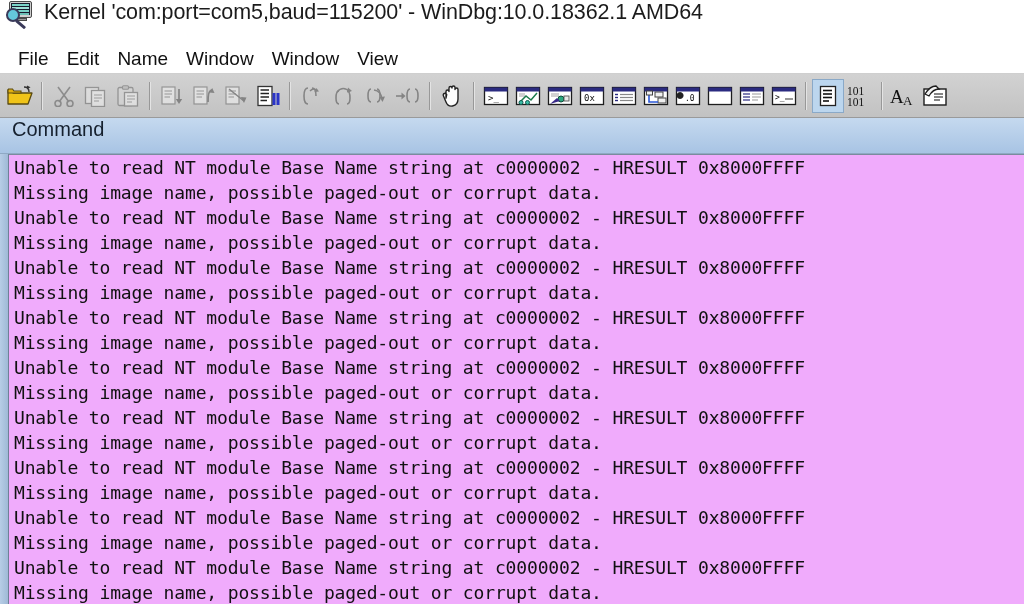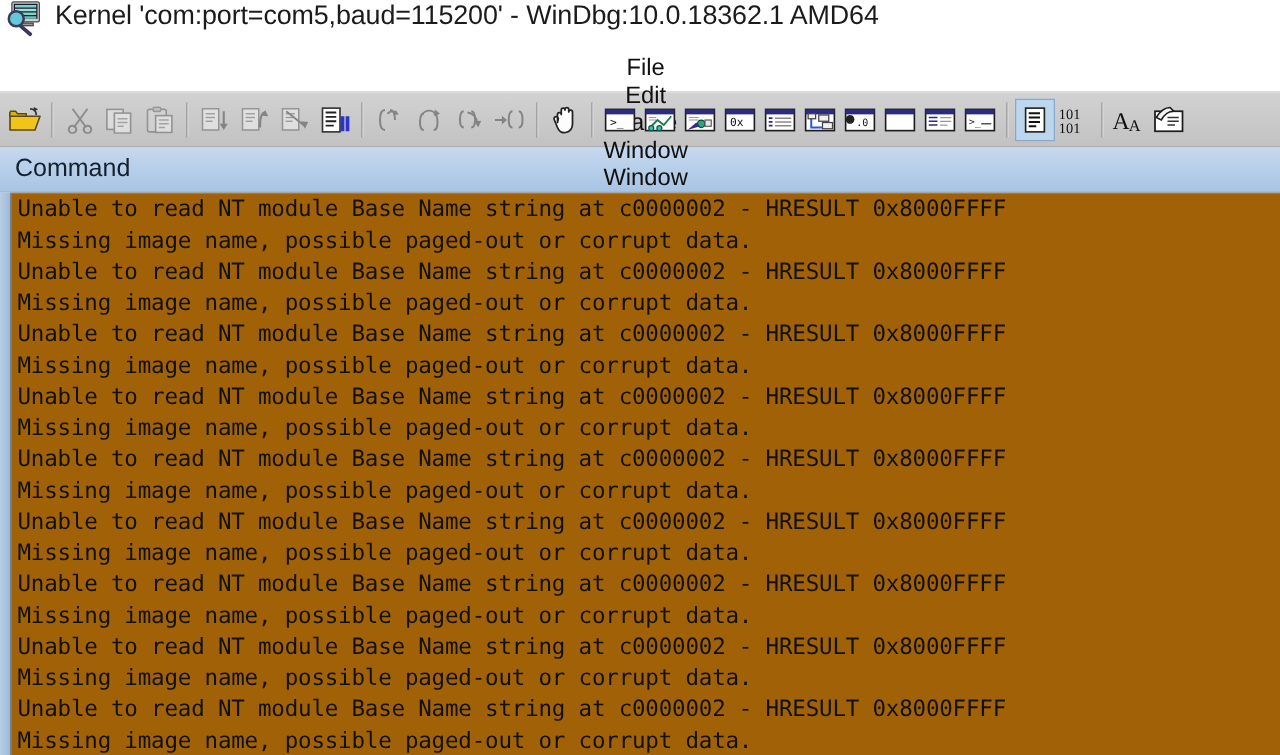--- a/index.html
+++ b/index.html
@@ -90,21 +90,20 @@
 
   
   #menubar {
     height: 30px;
     background: #ffffff;
     display: flex;
     align-items: center;
     padding-left: 9px;
     box-sizing: border-box;
     border-bottom: 1px solid #cfcfcf;
-    flex-direction: column;
   }
   .menu-item {
     font-size: 19px;
     color: #101010;
     padding: 0 9px;
     white-space: nowrap;
     cursor: default;
   }
 
   
@@ -141,21 +140,20 @@
     border: 1px solid #8aa9c8;
   }
   .tb-btn svg { display: block; }
   .tb-btn.dim { opacity: 0.46; }
 
   
   #cmd-header {
     height: 36px;
     background: linear-gradient(#c5d9ef, #a8c4e4);
     display: flex;
-    align-items: center;
     padding-left: 12px;
     box-sizing: border-box;
     border-bottom: 1px solid #8fa9c4;
   }
   #cmd-header-title {
     font-size: 20px;
     color: #15202e;
   }
 
   
@@ -169,21 +167,21 @@
   #console-gutter {
     position: absolute;
     left: 0; top: 0; bottom: 0;
     width: 8px;
     background: linear-gradient(90deg, #b7cde6, #9fb9d6);
     border-right: 1px solid #6f8197;
   }
   #console {
     position: absolute;
     left: 9px; top: 0; right: 0; bottom: 0;
-    background: #a16207;
+    background: #f0abfc;
     border-top: 1px solid #7b8c9e;
     overflow: hidden;
     padding-left: 5px;
     box-sizing: border-box;
   }
   .cline {
     font-family: "DejaVu Sans Mono", "Liberation Mono", monospace;
     font-size: 18px;
     line-height: 25px;
     height: 25px;

